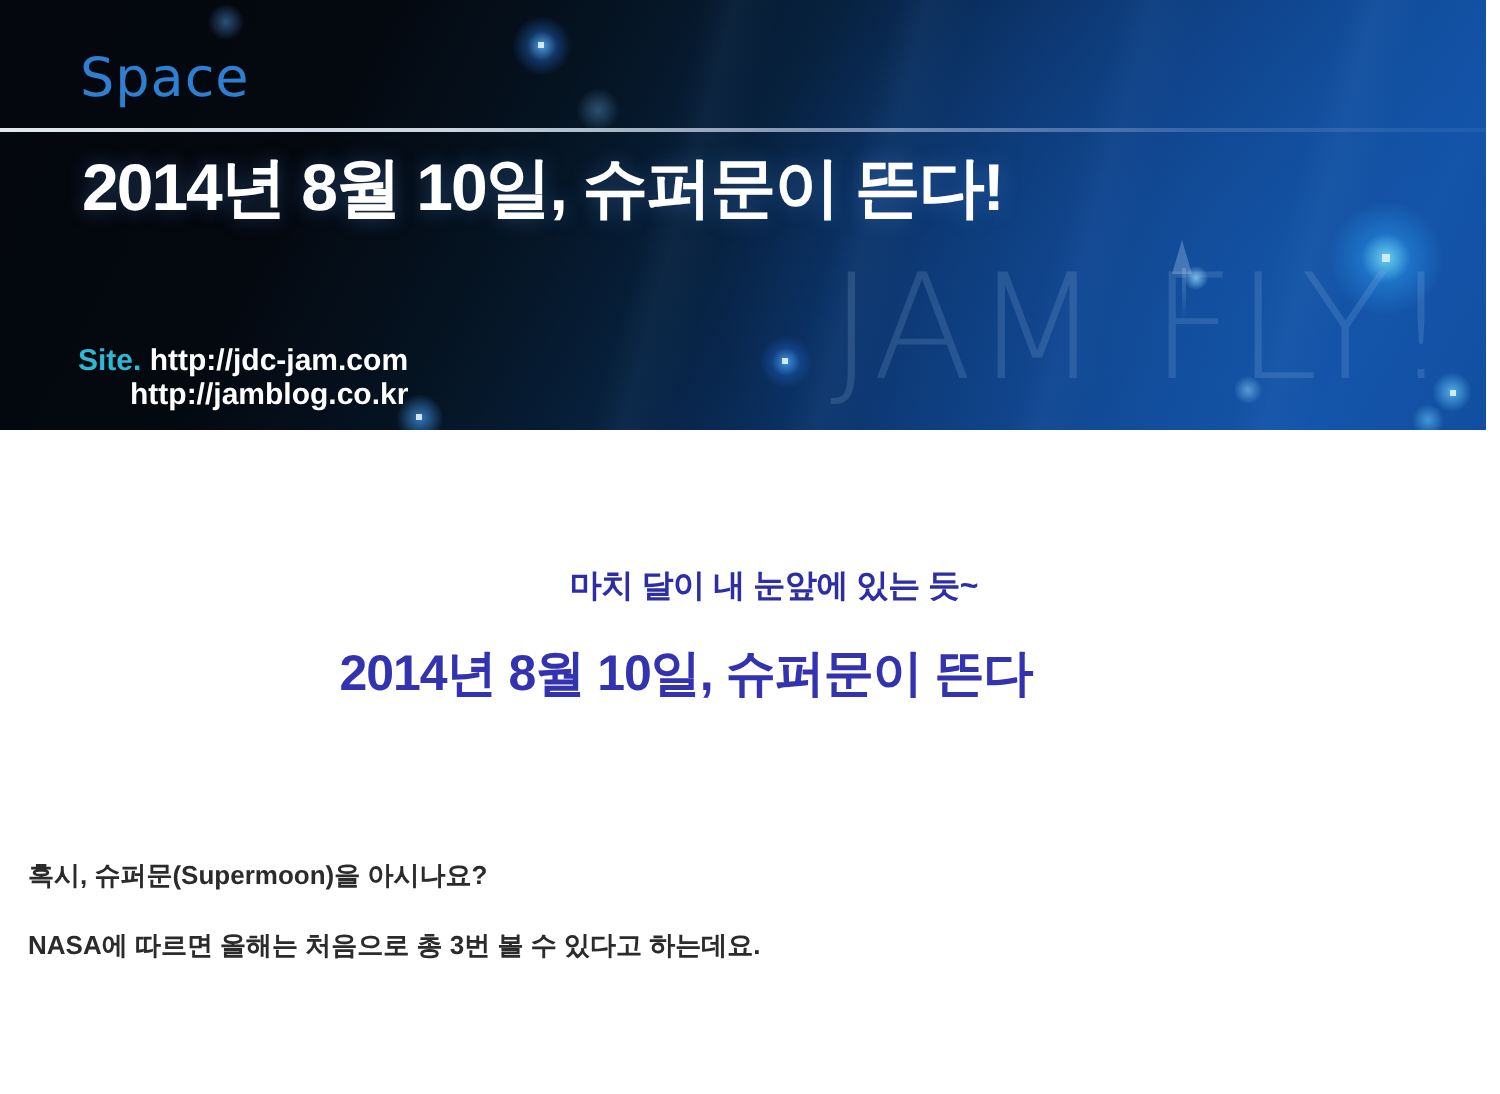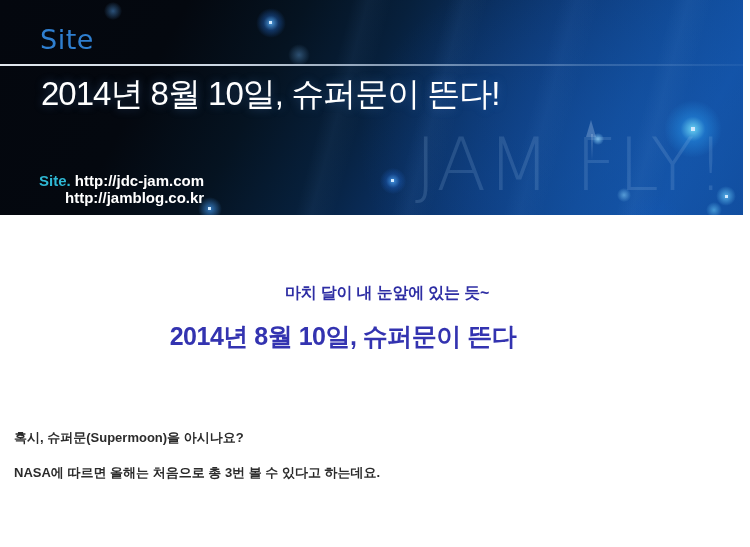--- a/index.html
+++ b/index.html
@@ -83,21 +83,21 @@
     font-family: "DejaVu Sans", "Liberation Sans", sans-serif;
     font-weight: 400;
     line-height: 1;
   }
 
   .banner-title {
     position: absolute;
     left: 41px;
     top: 76px;
     font-size: 33px;
-    font-weight: normal;
+    font-weight: bold;
     color: #ffffff;
     letter-spacing: -1px;
     line-height: 1.1;
     white-space: nowrap;
     text-shadow: 0 0 10px rgba(90,150,230,0.35);
   }
 
   .banner-site {
     position: absolute;
     left: 39px;
@@ -229,21 +229,21 @@
 
   <div class="glow" style="left:612px; top:196px; width:80px; height:60px; background:radial-gradient(ellipse at 50% 100%, rgba(40,150,240,0.55) 0%, rgba(20,90,190,0.18) 48%, rgba(10,50,130,0) 75%);"></div>
 
   <div class="glow" style="left:104px; top:2px; width:18px; height:18px; background:radial-gradient(circle, rgba(90,170,250,0.45) 0%, rgba(20,70,170,0) 72%);"></div>
 
   <div class="rocket"></div>
   <div class="rocket-tail"></div>
 
   <div class="watermark">JAM FLY!</div>
 
-  <div class="banner-kicker">Site</div>
+  <div class="banner-kicker">Space</div>
   <div class="banner-rule"></div>
 
   <div class="banner-title">2014년 8월 10일, 슈퍼문이 뜬다!</div>
 
   <div class="banner-site">
     <span class="label">Site.</span>
     <span class="url1">http://jdc-jam.com</span>
     <span class="url2">http://jamblog.co.kr</span>
   </div>
 </div>

